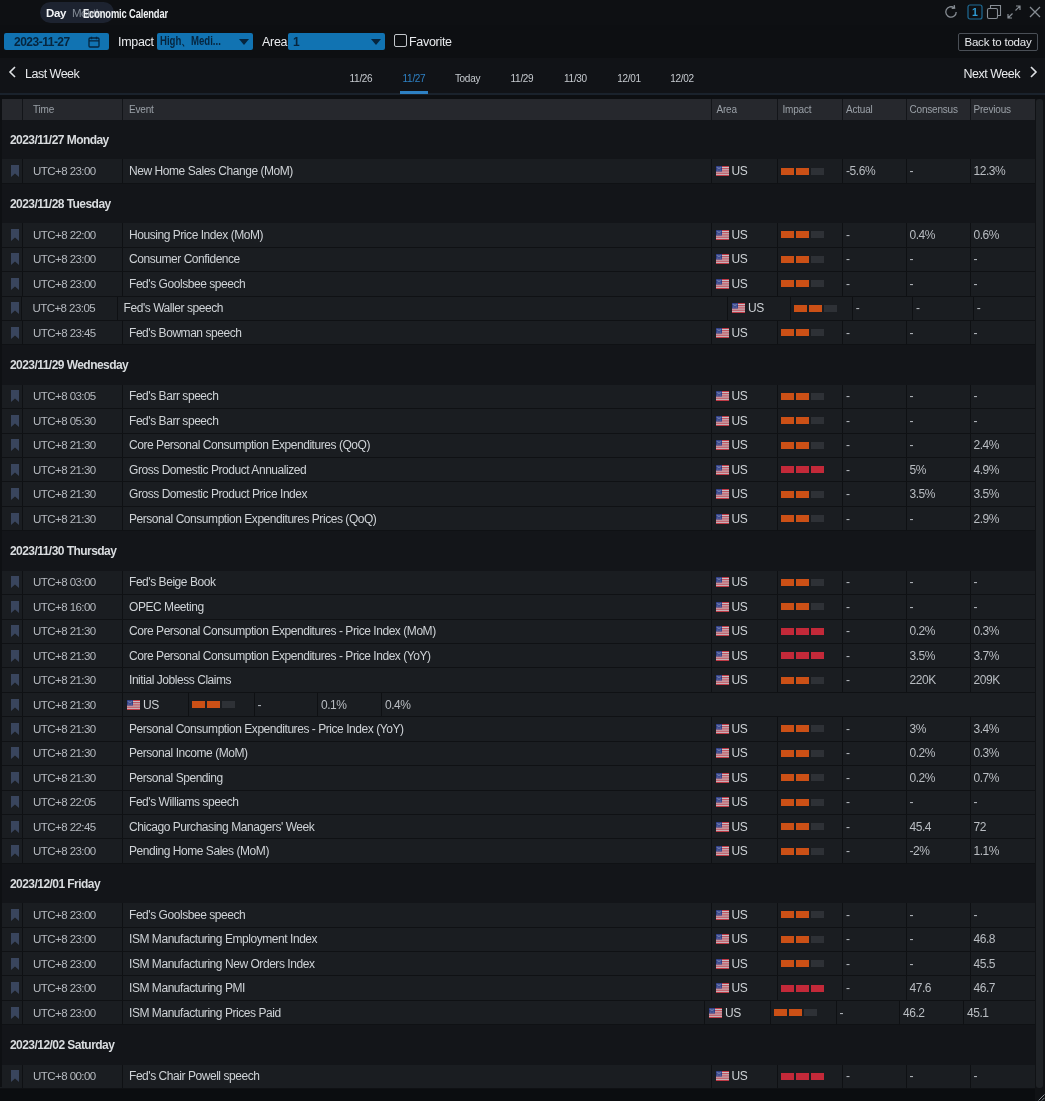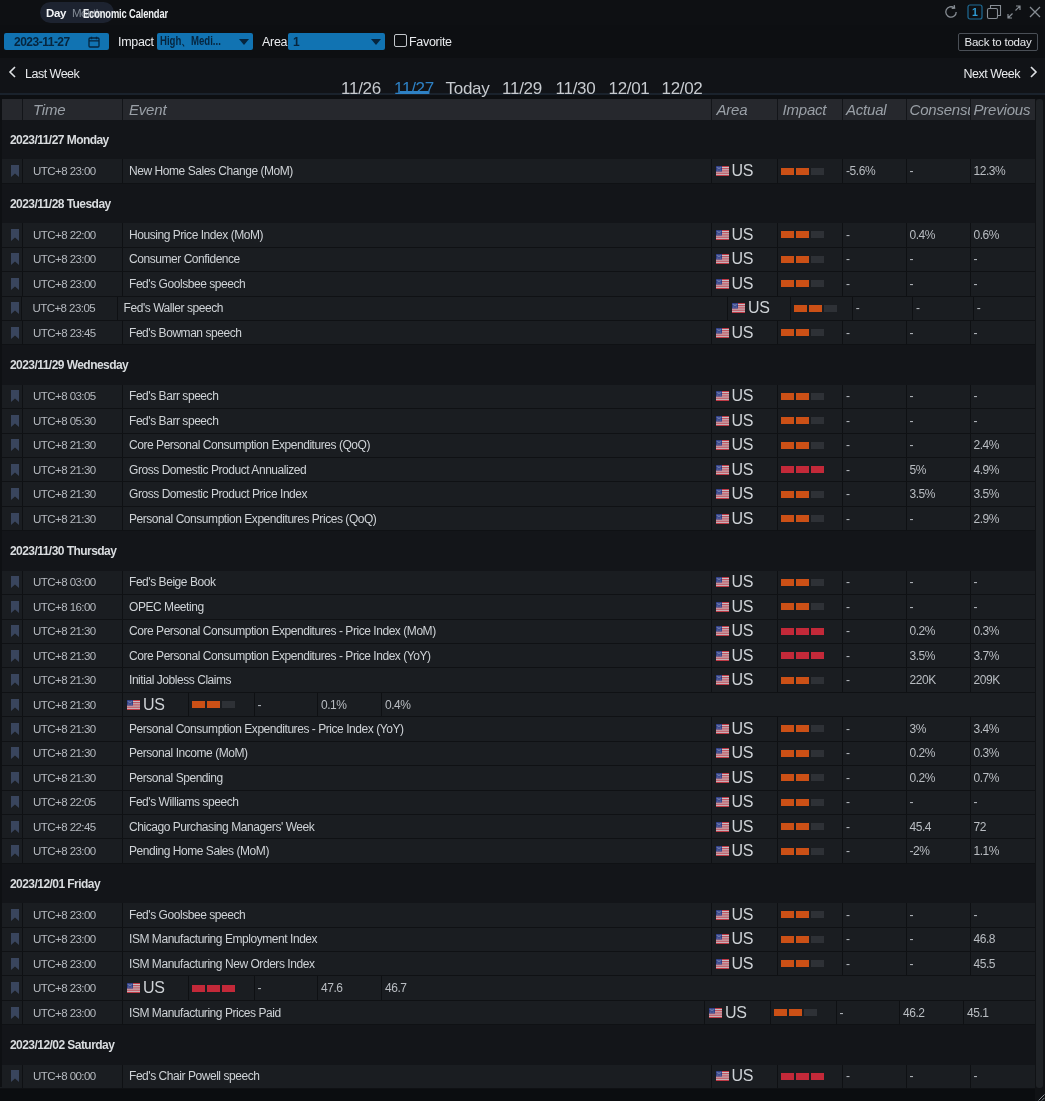--- a/index.html
+++ b/index.html
@@ -25,42 +25,42 @@
 .flabel{top:10px;color:#e9ebee;font-size:12.5px;letter-spacing:-0.3px;}
 .caret{width:0;height:0;border-left:5px solid transparent;border-right:5px solid transparent;
  border-top:6px solid #06253e;position:absolute;}
 #fav{left:394px;top:9px;width:13px;height:13px;border:1.5px solid #c3c7cc;border-radius:2px;background:transparent;}
 #favlab{left:409px;top:10px;color:#e9ebee;font-size:12.5px;letter-spacing:-0.3px;}
 #backbtn{left:958px;top:8px;width:80px;height:18px;border:1px solid #4a4f56;border-radius:2px;
  color:#e6e8eb;font-size:11.5px;display:flex;align-items:center;justify-content:center;letter-spacing:-0.2px;}
 
 
 #weeknav{left:0;top:58px;width:1045px;height:37px;background:#111317;border-bottom:2px solid #1a222c;}
-.wtab{top:21px;font-size:17px;color:#c6cacf;letter-spacing:-0.3px;}
+.wtab{top:15px;font-size:10px;color:#c6cacf;letter-spacing:-0.3px;}
 .wtab.act{color:#2e81c4;}
 #underline{left:400px;top:33px;width:28px;height:3px;background:#2e81c4;}
 #lastweek{left:25px;top:8.5px;color:#e8eaed;font-size:12.5px;letter-spacing:-0.5px;}
 #nextweek{right:25px;top:8.5px;color:#e8eaed;font-size:12.5px;letter-spacing:-0.5px;}
 .chev{top:7px;width:14px;height:14px;}
 
 
 #thead{left:0;top:99px;width:1035px;height:21.2px;background:#26282d;display:flex;}
-#thead div{color:#9aa0a7;font-size:15px;line-height:21.2px;letter-spacing:-0.2px;
- border-left:1px solid #131519;overflow:hidden;white-space:nowrap;font-style:italic;}
+#thead div{color:#9aa0a7;font-size:10px;line-height:21.2px;letter-spacing:-0.2px;
+ border-left:1px solid #131519;overflow:hidden;white-space:nowrap;}
 #tbody{left:0;top:120.2px;width:1045px;height:980.8px;background:#0b0d10;}
 .band{width:1035px;background:#131519;color:#d9dcdf;font-weight:bold;font-size:12px;
  letter-spacing:-0.55px;display:flex;align-items:center;padding-left:10px;}
 .row{width:1035px;background:#1a1d21;border-bottom:1px solid #0f1114;display:flex;}
 .c{height:100%;border-left:1px solid #0e1013;display:flex;align-items:center;
  overflow:hidden;white-space:nowrap;}
 .c.first{border-left:none;}
 .ctime{color:#b5b9bf;font-size:11.5px;letter-spacing:-0.55px;padding-left:10px;}
 .cevent{color:#ced2d6;font-size:12px;letter-spacing:-0.45px;padding-left:6px;}
 .cval{color:#b9bdc2;font-size:12px;letter-spacing:-0.45px;padding-left:3px;}
-.cus{color:#ced2d6;font-size:16px;letter-spacing:-0.3px;padding-left:4px;gap:3px;}
+.cus{color:#ced2d6;font-size:12px;letter-spacing:-0.3px;padding-left:4px;gap:3px;}
 .bars{padding-left:3px;gap:2px;}
 .bar{width:13px;height:7px;}
 .bo{background:#cb5016;} .br{background:#c32939;} .bn{background:#2e3136;}
 .bm{display:flex;align-items:center;justify-content:flex-start;padding-left:11px;}
 
 
 #sbar{left:1035px;top:99px;width:10px;height:1002px;background:#101215;}
 #sthumb{left:1036px;top:99px;width:7px;height:989px;background:#1f2226;border-radius:3px;}
 </style></head><body>
 <div id="stage">
@@ -1278,20 +1278,21 @@
         <div class="c cval" style="width:65.5px">45.5</div>
       </div>
 
 <div class="row" style="height:24.44px">
         <div class="c first bm" style="width:22px">
           <svg width="8" height="12" viewBox="0 0 8 12" style="flex:none">
             <path d="M0 0 H8 V12 L4 8.6 L0 12 Z" fill="#39455d"></path>
           </svg>
         </div>
         <div class="c ctime" style="width:100px">UTC+8 23:00</div>
+        <div class="c cevent" style="width:588.5px">ISM Manufacturing PMI</div>
         <div class="c cus" style="width:66px">
           <svg width="13" height="10" viewBox="0 0 13 10" style="flex:none">
             <rect width="13" height="10" fill="#c9cdd3"></rect>
             <g fill="#bf3a46">
               <rect y="0" width="13" height="1.1"></rect>
               <rect y="2.2" width="13" height="1.1"></rect>
               <rect y="4.4" width="13" height="1.1"></rect>
               <rect y="6.6" width="13" height="1.1"></rect>
               <rect y="8.8" width="13" height="1.2"></rect>
             </g>

